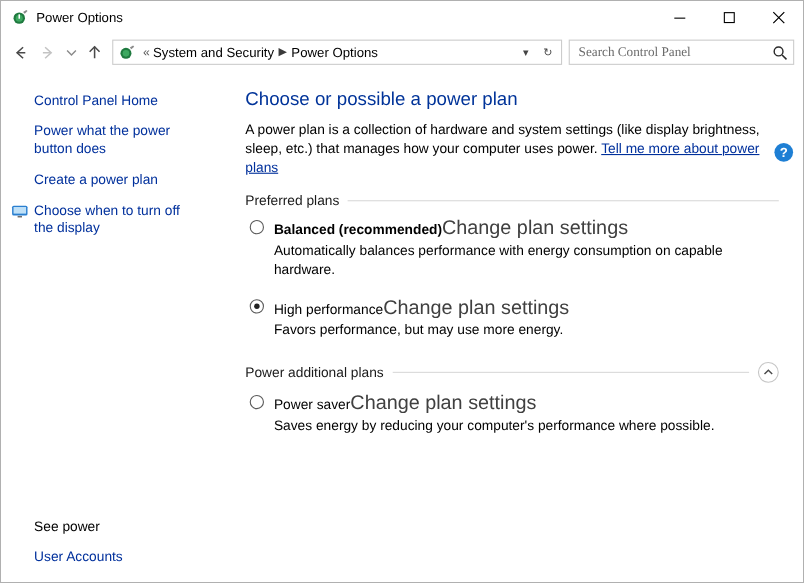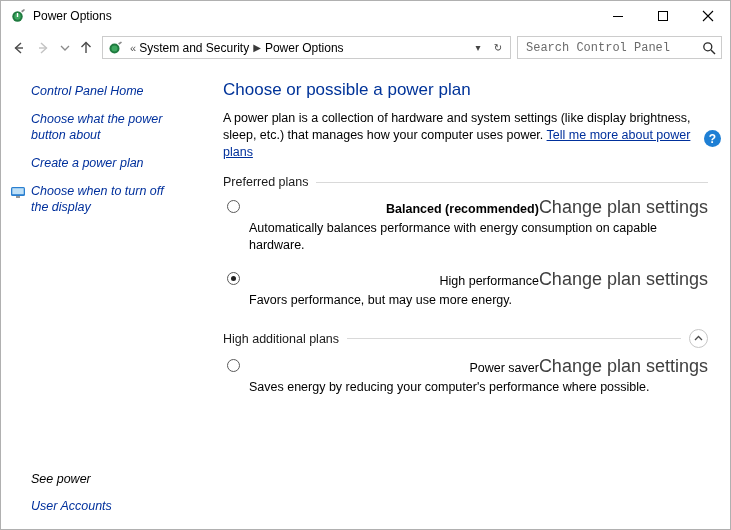--- a/index.html
+++ b/index.html
@@ -103,41 +103,40 @@
     width: 205px; height: 23px;
     border: 1px solid #cccccc;
     background: #ffffff;
     display: flex; align-items: center;
     margin-left: 6px;
     flex: 0 0 auto;
     padding: 0 2px 0 6px;
   }
   .searchbox input {
     border: 0; outline: 0; flex: 1 1 auto;
-    font-family: Liberation Mono, monospace;
+    font-family: Liberation Serif, serif;
     font-size: 12px; color: #000;
     background: transparent;
     min-width: 0;
   }
   .searchbox input::placeholder { color: #6b6b6b; }
   .search-ico { width: 20px; height: 20px; display:flex; align-items:center; justify-content:center; color:#2a2a2a; flex:0 0 auto; }
 
   
   .body {
     flex: 1 1 auto;
     display: flex;
     position: relative;
     background: #ffffff;
   }
   .sidebar {
     width: 208px;
     flex: 0 0 auto;
     padding: 20px 0 0 0;
     position: relative;
-    font-style: italic;
   }
   .side-link {
     display: block;
     font-size: 12.5px;
     color: #00309c;
     line-height: 16px;
     padding: 0 10px 0 30px;
     margin-bottom: 12px;
     text-decoration: none;
     max-width: 180px;
@@ -242,21 +241,21 @@
     content: "";
     position: absolute;
     left: 3px; top: 3px;
     width: 5px; height: 5px;
     border-radius: 50%;
     background: #222222;
   }
   .plan-row {
     display: flex;
     align-items: baseline;
-    justify-content: flex-end;
+    justify-content: flex-start;
   }
   .plan-name {
     font-size: 12.5px;
     color: #000000;
   }
   .plan-name.bold { font-weight: bold; }
   .plan-link {
     font-size: 18px;
     color: #404040;
     text-decoration: none;
@@ -355,21 +354,21 @@
             <path d="M9 9 L13 13" stroke="#2a2a2a" stroke-width="1.4"></path>
           </svg>
       </span>
     </div>
   </div>
 
   <div class="body">
 
     <div class="sidebar">
       <a class="side-link home" href="#">Control Panel Home</a>
-      <a class="side-link" href="#">Choose what the power button about</a>
+      <a class="side-link" href="#">Power what the power button does</a>
       <a class="side-link" href="#">Create a power plan</a>
       <div style="position:relative;">
         <span class="side-icon" style="top:1px;">
           <svg width="16" height="16" viewBox="0 0 16 16">
             <rect x="1" y="3" width="14" height="9" rx="1.5" fill="#2a7fd0"></rect>
             <rect x="2.3" y="4.2" width="11.4" height="6" fill="#bfe0f7"></rect>
             <rect x="6" y="12.3" width="4" height="1.4" fill="#6d6d6d"></rect>
           </svg>
         </span>
         <a class="side-link" href="#">Choose when to turn off the display</a>
@@ -405,21 +404,21 @@
       <div class="plan">
         <span class="radio checked"></span>
         <div class="plan-row">
           <span class="plan-name">High performance</span>
           <a class="plan-link" href="#">Change plan settings</a>
         </div>
         <div class="plan-desc">Favors performance, but may use more energy.</div>
       </div>
 
       <div class="group-head group2">
-        <span class="group-label">High additional plans</span>
+        <span class="group-label">Power additional plans</span>
         <span class="group-rule"></span>
         <span class="collapse-btn">
           <svg width="11" height="11" viewBox="0 0 11 11">
               <path d="M2 7 L5.5 3.5 L9 7" fill="none" stroke="#4a4a4a" stroke-width="1.3"></path>
             </svg>
         </span>
       </div>
 
       <div class="plan">
         <span class="radio"></span>

